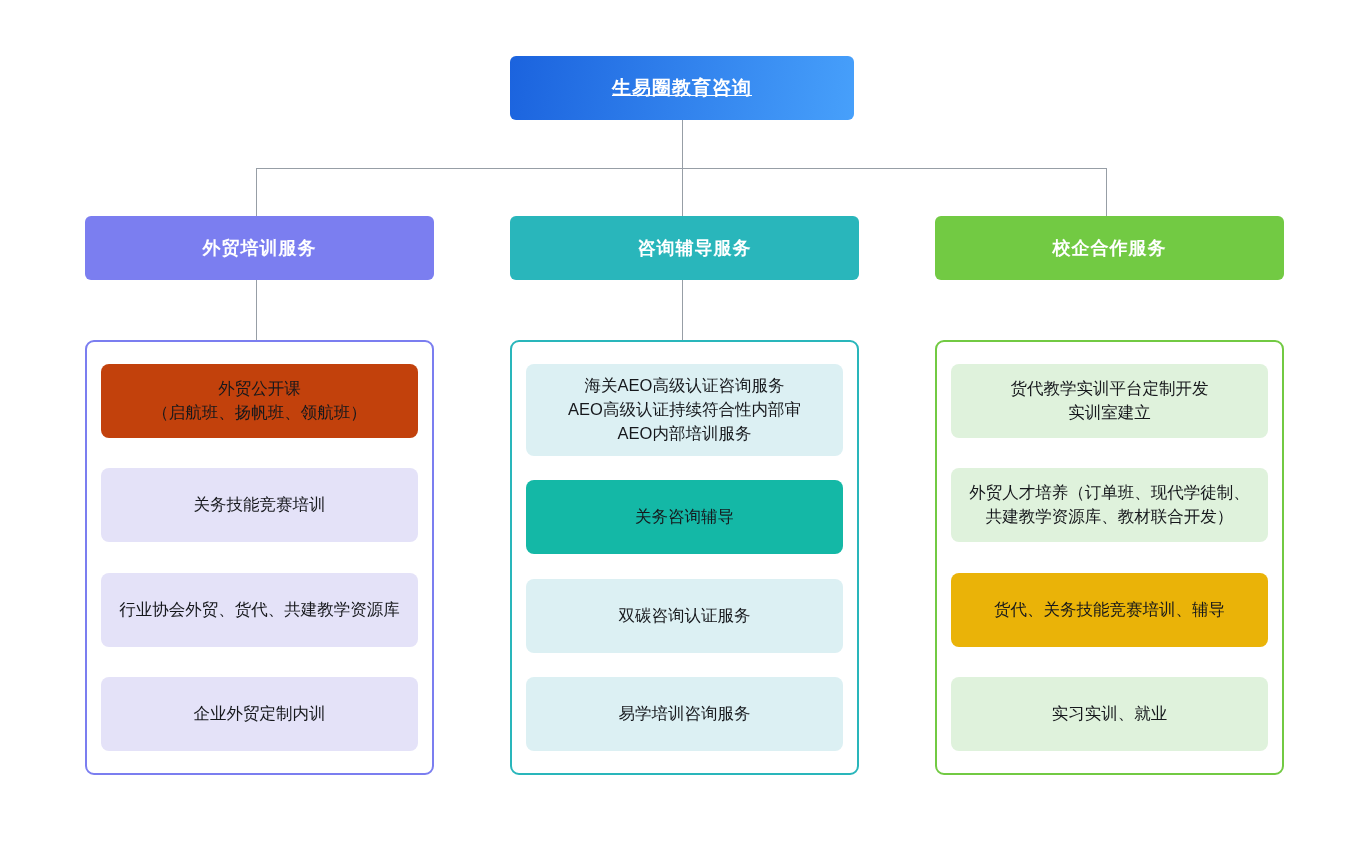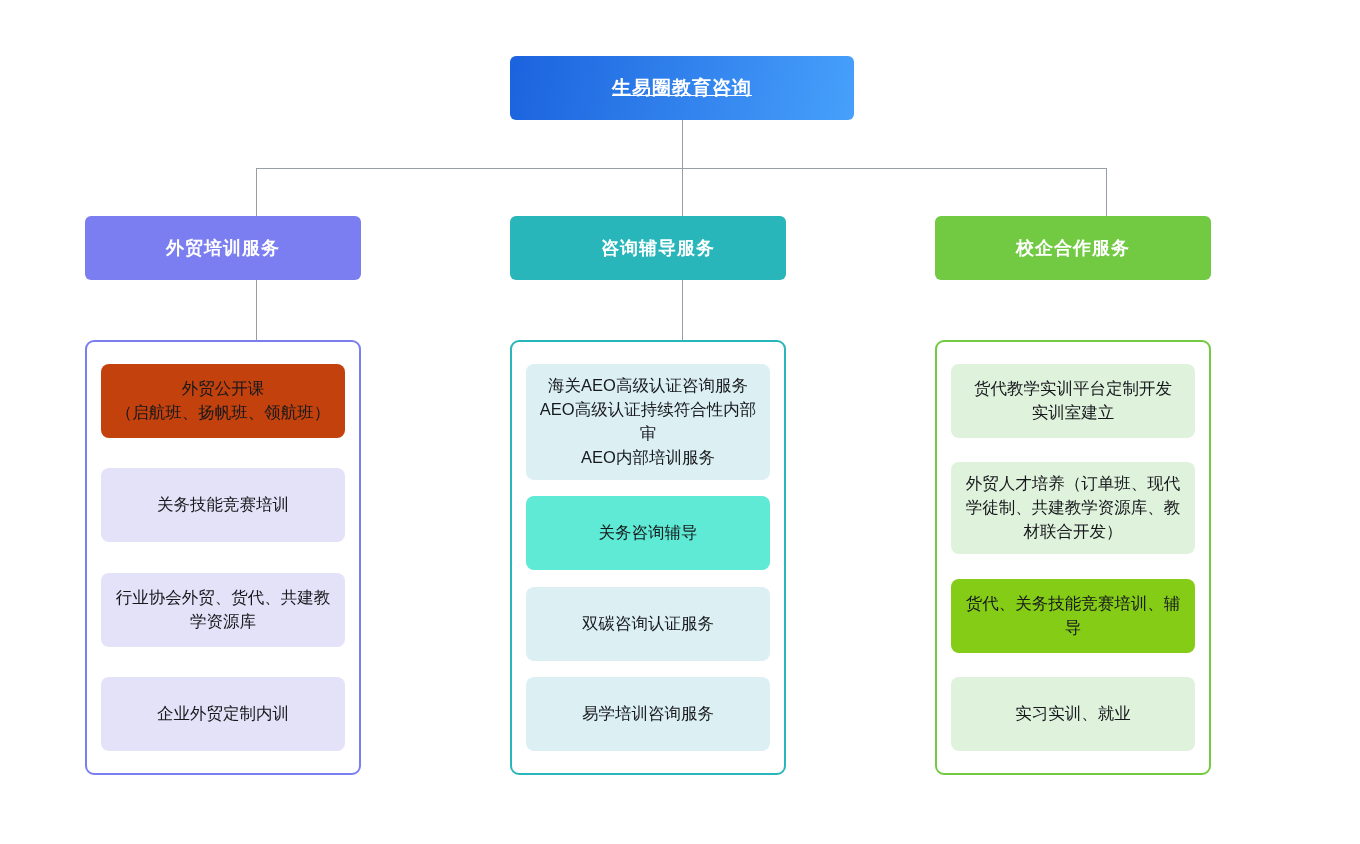--- a/index.html
+++ b/index.html
@@ -40,21 +40,21 @@
     position: absolute;
     background: #979ea6;
   }
   .line.v { width: 1px; }
   .line.h { height: 1px; }
 
   
   .branch {
     position: absolute;
     top: 216px;
-    width: 276px;
+    width: 349px;
   }
   .branch-header {
     height: 64px;
     border-radius: 6px;
     color: #ffffff;
     font-size: 18px;
     font-weight: bold;
     display: flex;
     align-items: center;
     justify-content: center;
@@ -115,30 +115,30 @@
       <div class="card" style="background: rgb(228, 226, 248);">企业外贸定制内训</div>
     </div>
   </div>
 
   <div class="branch branch-mid">
     <div class="branch-header" style="background: rgb(41, 182, 187); padding-left: 20px;">咨询辅导服务</div>
     <div class="branch-box" style="border-color: rgb(41, 182, 187);">
       <div class="card" style="background: rgb(220, 240, 243);">海关AEO高级认证咨询服务
 AEO高级认证持续符合性内部审
 AEO内部培训服务</div>
-      <div class="card" style="background: #5eead4;">关务咨询辅导</div>
+      <div class="card" style="background: #14b8a6;">关务咨询辅导</div>
       <div class="card" style="background: rgb(220, 240, 243);">双碳咨询认证服务</div>
       <div class="card" style="background: rgb(220, 240, 243);">易学培训咨询服务</div>
     </div>
   </div>
 
   <div class="branch branch-right">
     <div class="branch-header" style="background: rgb(114, 202, 67);">校企合作服务</div>
     <div class="branch-box" style="border-color: rgb(114, 202, 67); gap: 16px;">
       <div class="card" style="background: rgb(223, 242, 220);">货代教学实训平台定制开发
 实训室建立</div>
       <div class="card" style="background: rgb(223, 242, 220);">外贸人才培养（订单班、现代学徒制、共建教学资源库、教材联合开发）</div>
-      <div class="card" style="background: #84cc16;">货代、关务技能竞赛培训、辅导</div>
+      <div class="card" style="background: #eab308;">货代、关务技能竞赛培训、辅导</div>
       <div class="card" style="background: rgb(223, 242, 220);">实习实训、就业</div>
     </div>
   </div>
 
 </div>
 
 </body></html>

